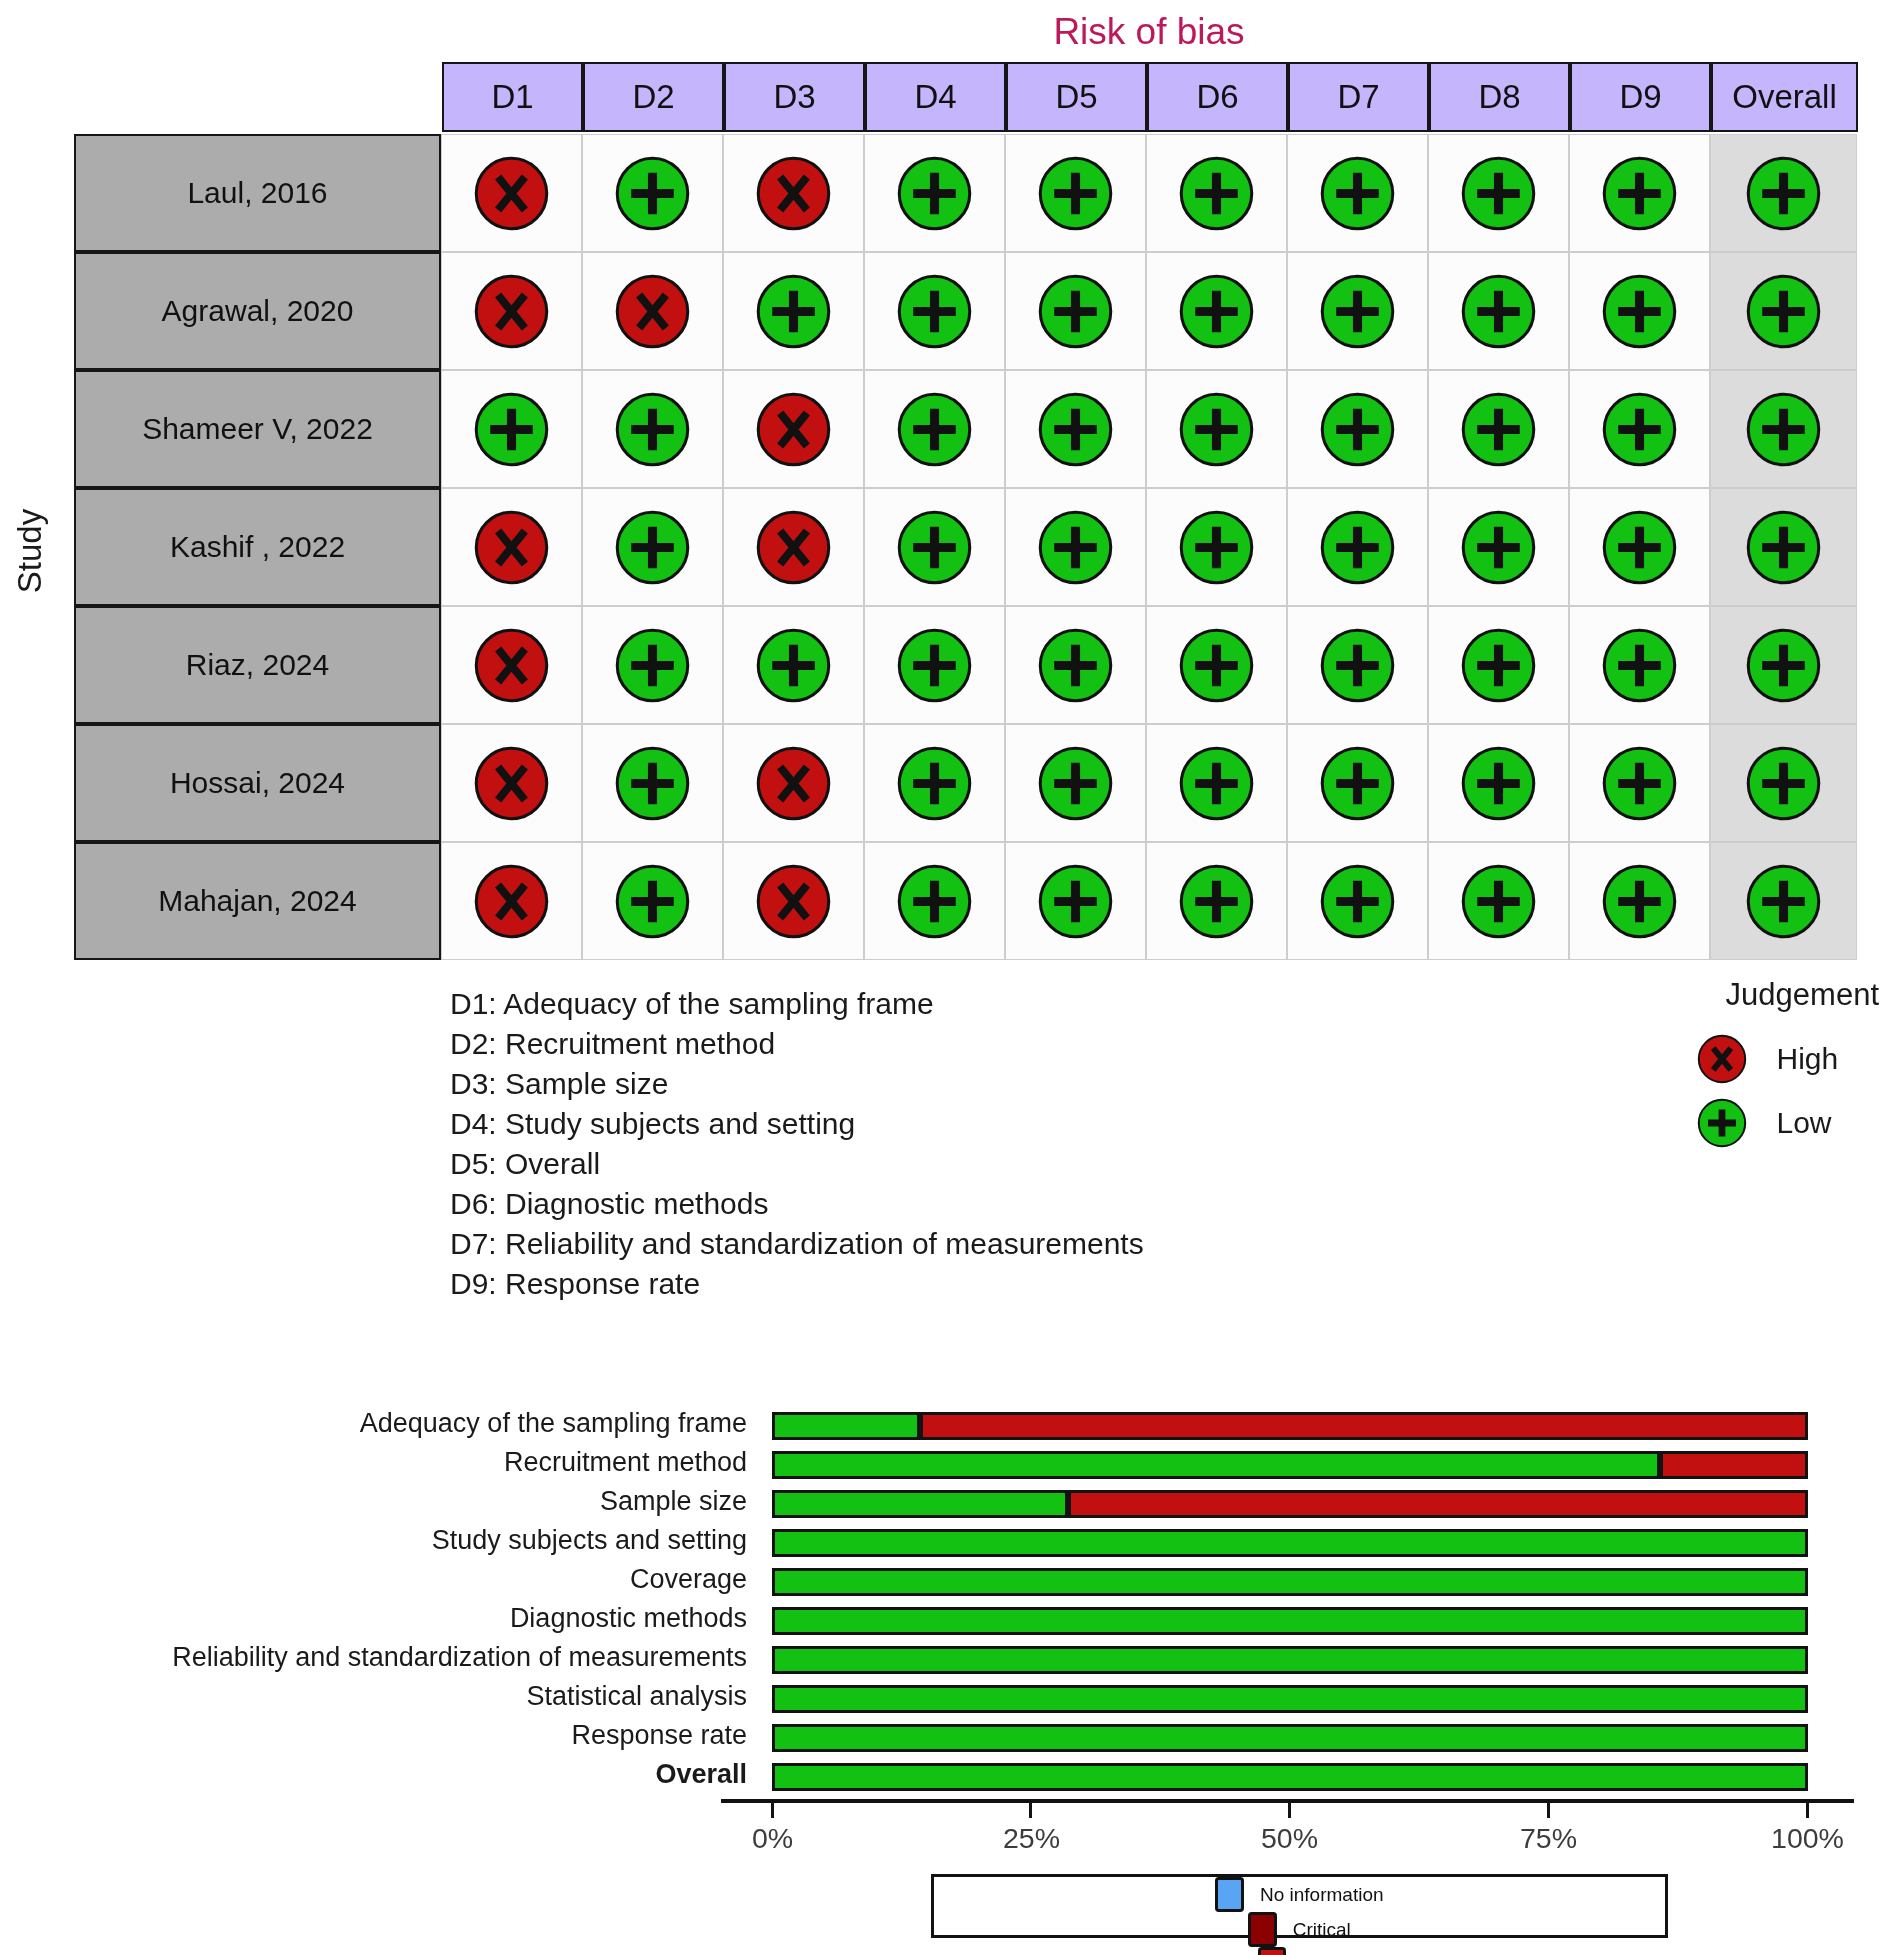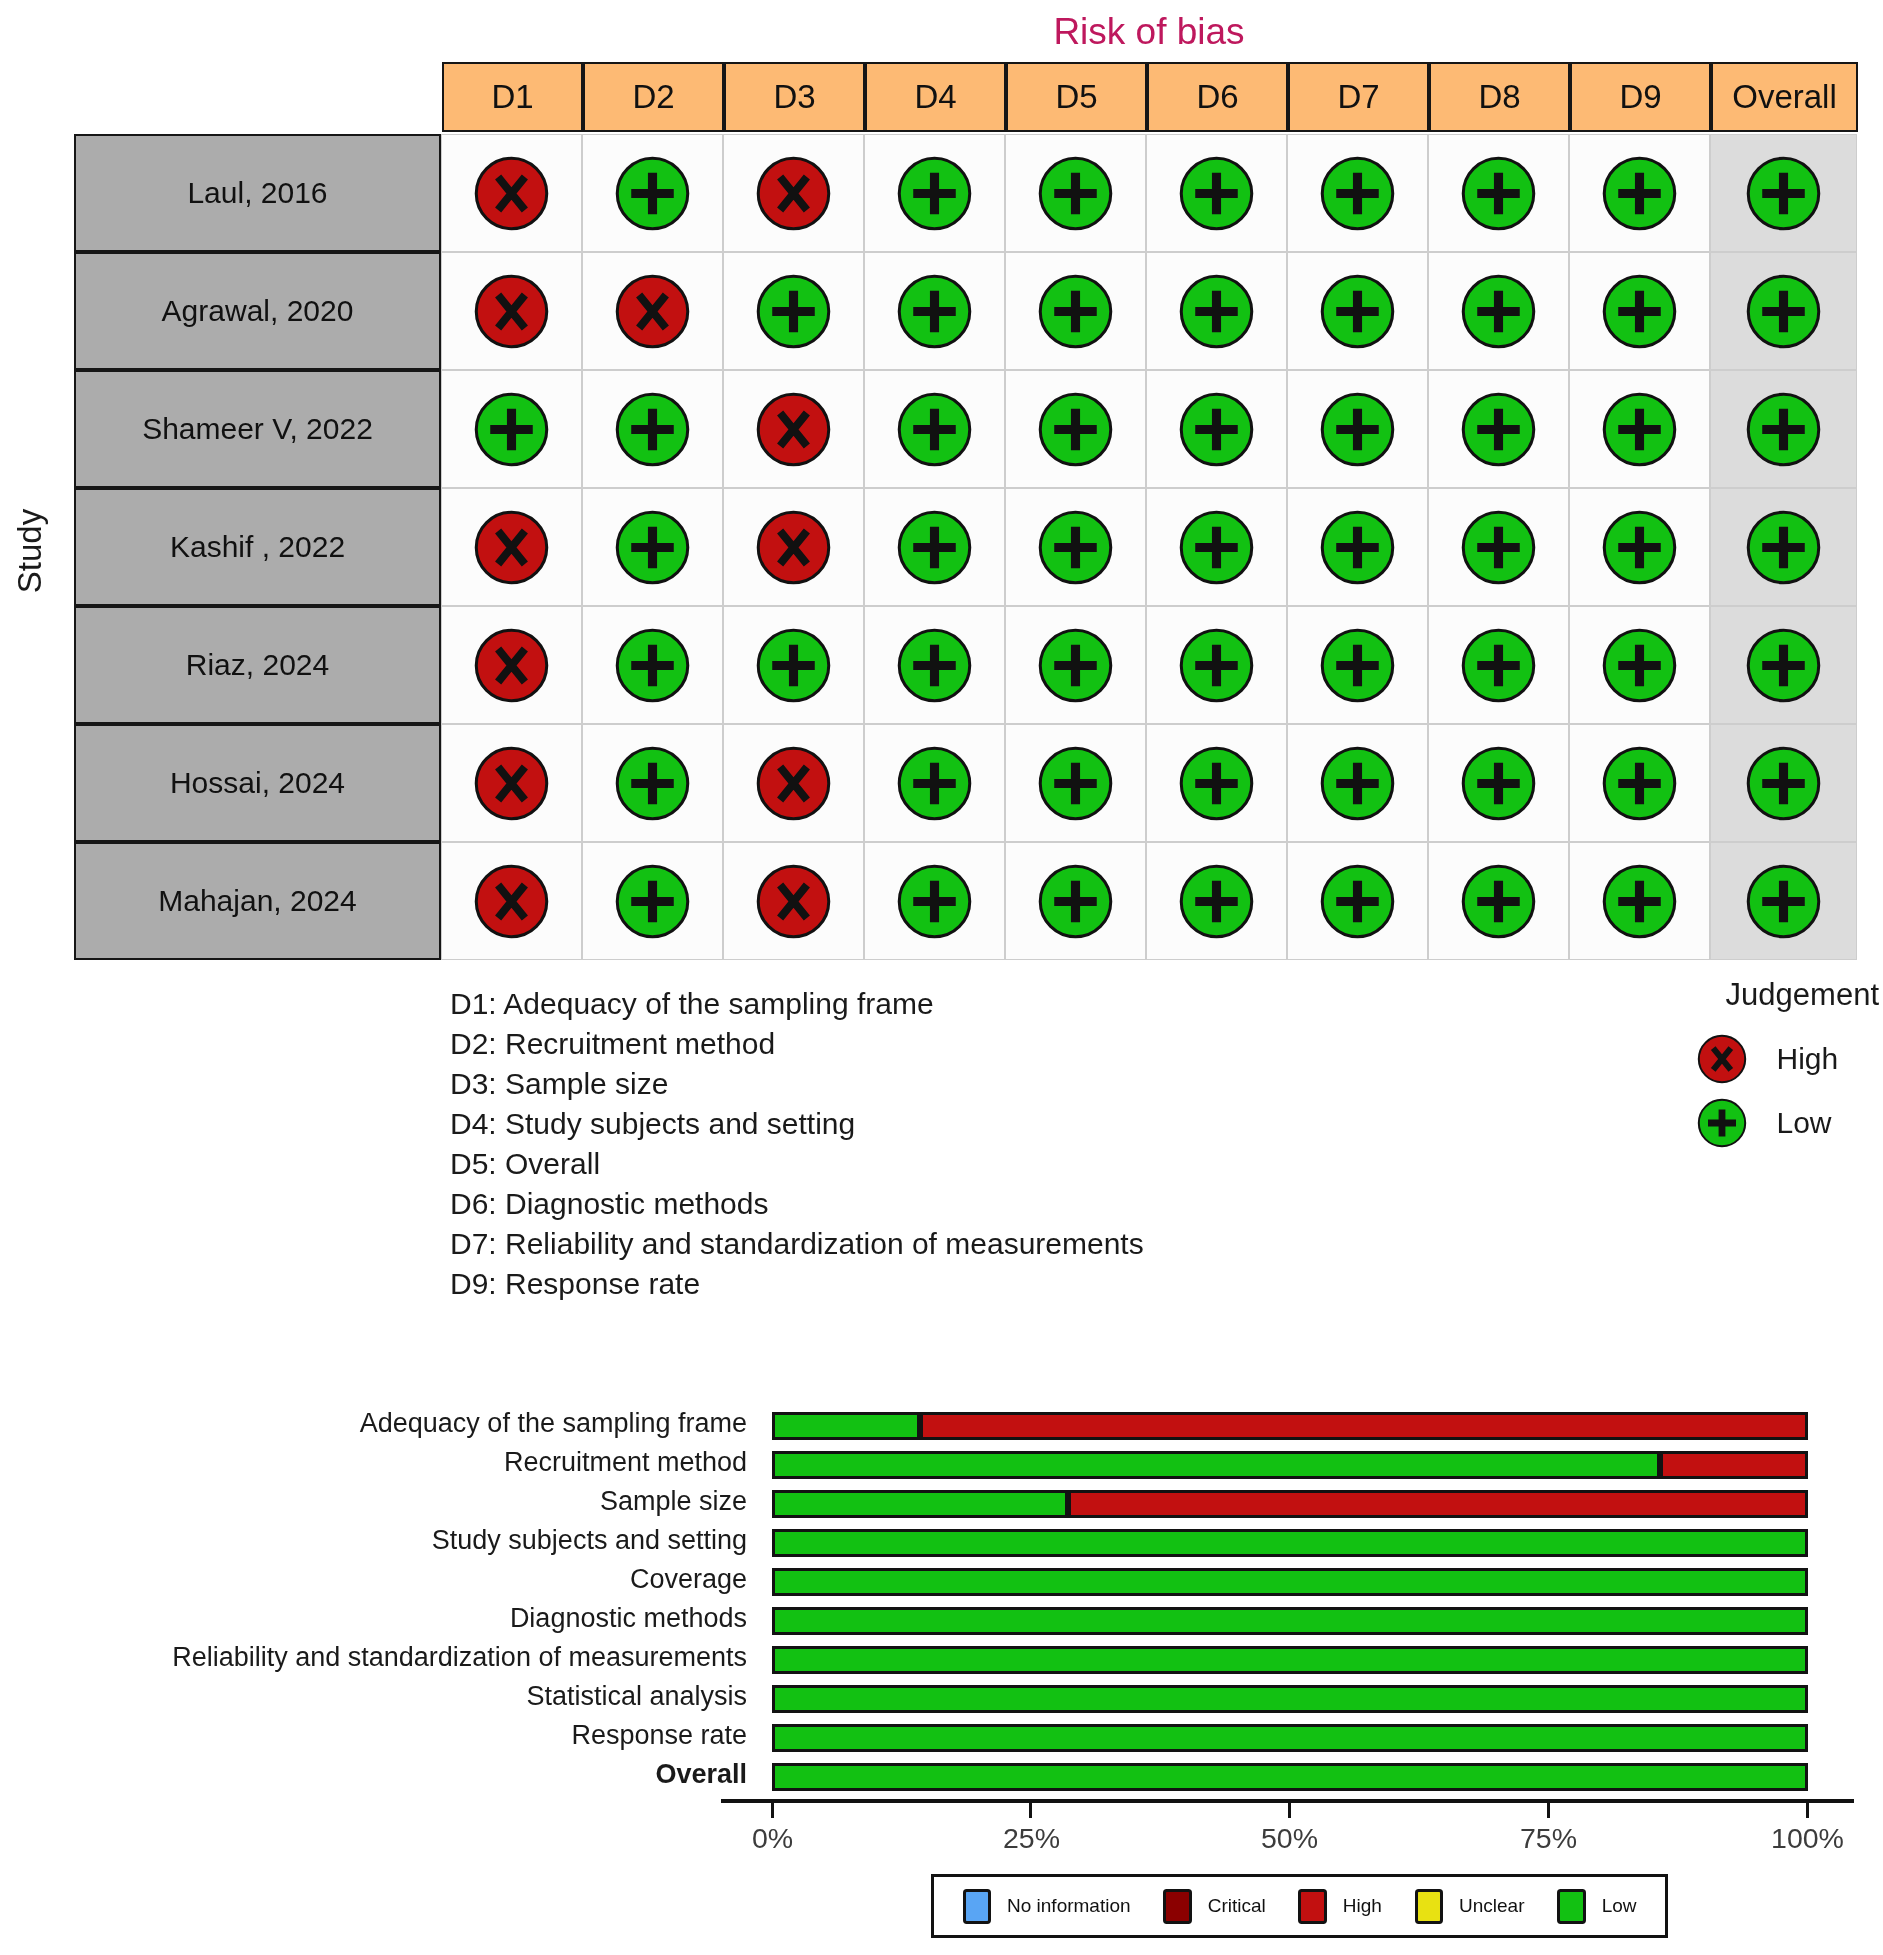--- a/index.html
+++ b/index.html
@@ -11,21 +11,21 @@
   #plot-title{
     position:absolute;left:442px;top:11px;width:1414px;text-align:center;
     font-size:37px;color:#be185d;
   }
   #study-axis-label{
     position:absolute;left:-38px;top:532px;width:136px;text-align:center;
     font-size:33px;transform:rotate(-90deg);transform-origin:center center;
   }
   #header-row{position:absolute;left:442px;top:62px;display:flex;}
   .hdr-cell{
-    box-sizing:border-box;width:141px;height:70px;background:#fdba74;
+    box-sizing:border-box;width:141px;height:70px;background:#c4b5fd;
     border:2.5px solid #161616;display:flex;align-items:center;justify-content:center;
     font-size:33px;color:#111;
   }
   .hdr-cell.overall{width:147px;}
   #tl-rows{position:absolute;left:74px;top:134px;}
   .tl-row{display:flex;height:118px;}
   .study-cell{
     box-sizing:border-box;width:367px;height:118px;background:#acacac;
     border:2.5px solid #161616;display:flex;align-items:center;justify-content:center;
     font-size:30px;color:#111;
@@ -54,21 +54,21 @@
   .bar-track{width:1036px;margin-left:25px;padding-top:5.6px;}
   .bar-stack{display:flex;height:28px;width:100%;}
   .seg{height:100%;box-sizing:border-box;border:3.1px solid #121212;}
   #x-axis{position:absolute;left:721px;top:406px;width:1133px;height:4.3px;background:#121212;}
   .x-tick{position:absolute;top:410px;width:3.1px;height:15px;background:#121212;}
   .x-tick-label{position:absolute;top:429px;width:149px;text-align:center;font-size:28.5px;color:#3c3c3c;}
   
   #bottom-legend{
     position:absolute;left:931px;top:1874px;width:737px;height:64px;
     box-sizing:border-box;border:3.7px solid #121212;background:#fff;
-    display:flex;align-items:center;justify-content:space-between;padding:0 28.5px;
+    display:flex;align-items:center;justify-content:space-between;padding:0 28.5px;flex-direction:column;
   }
   .bl-item{display:flex;align-items:center;}
   .bl-swatch{width:28.5px;height:35px;box-sizing:border-box;border:3.1px solid #121212;border-radius:3.7px;}
   .bl-label{font-size:19px;margin-left:16px;color:#111;}
 </style>
 </head>
 <body>
 
 <div id="figure">
 

